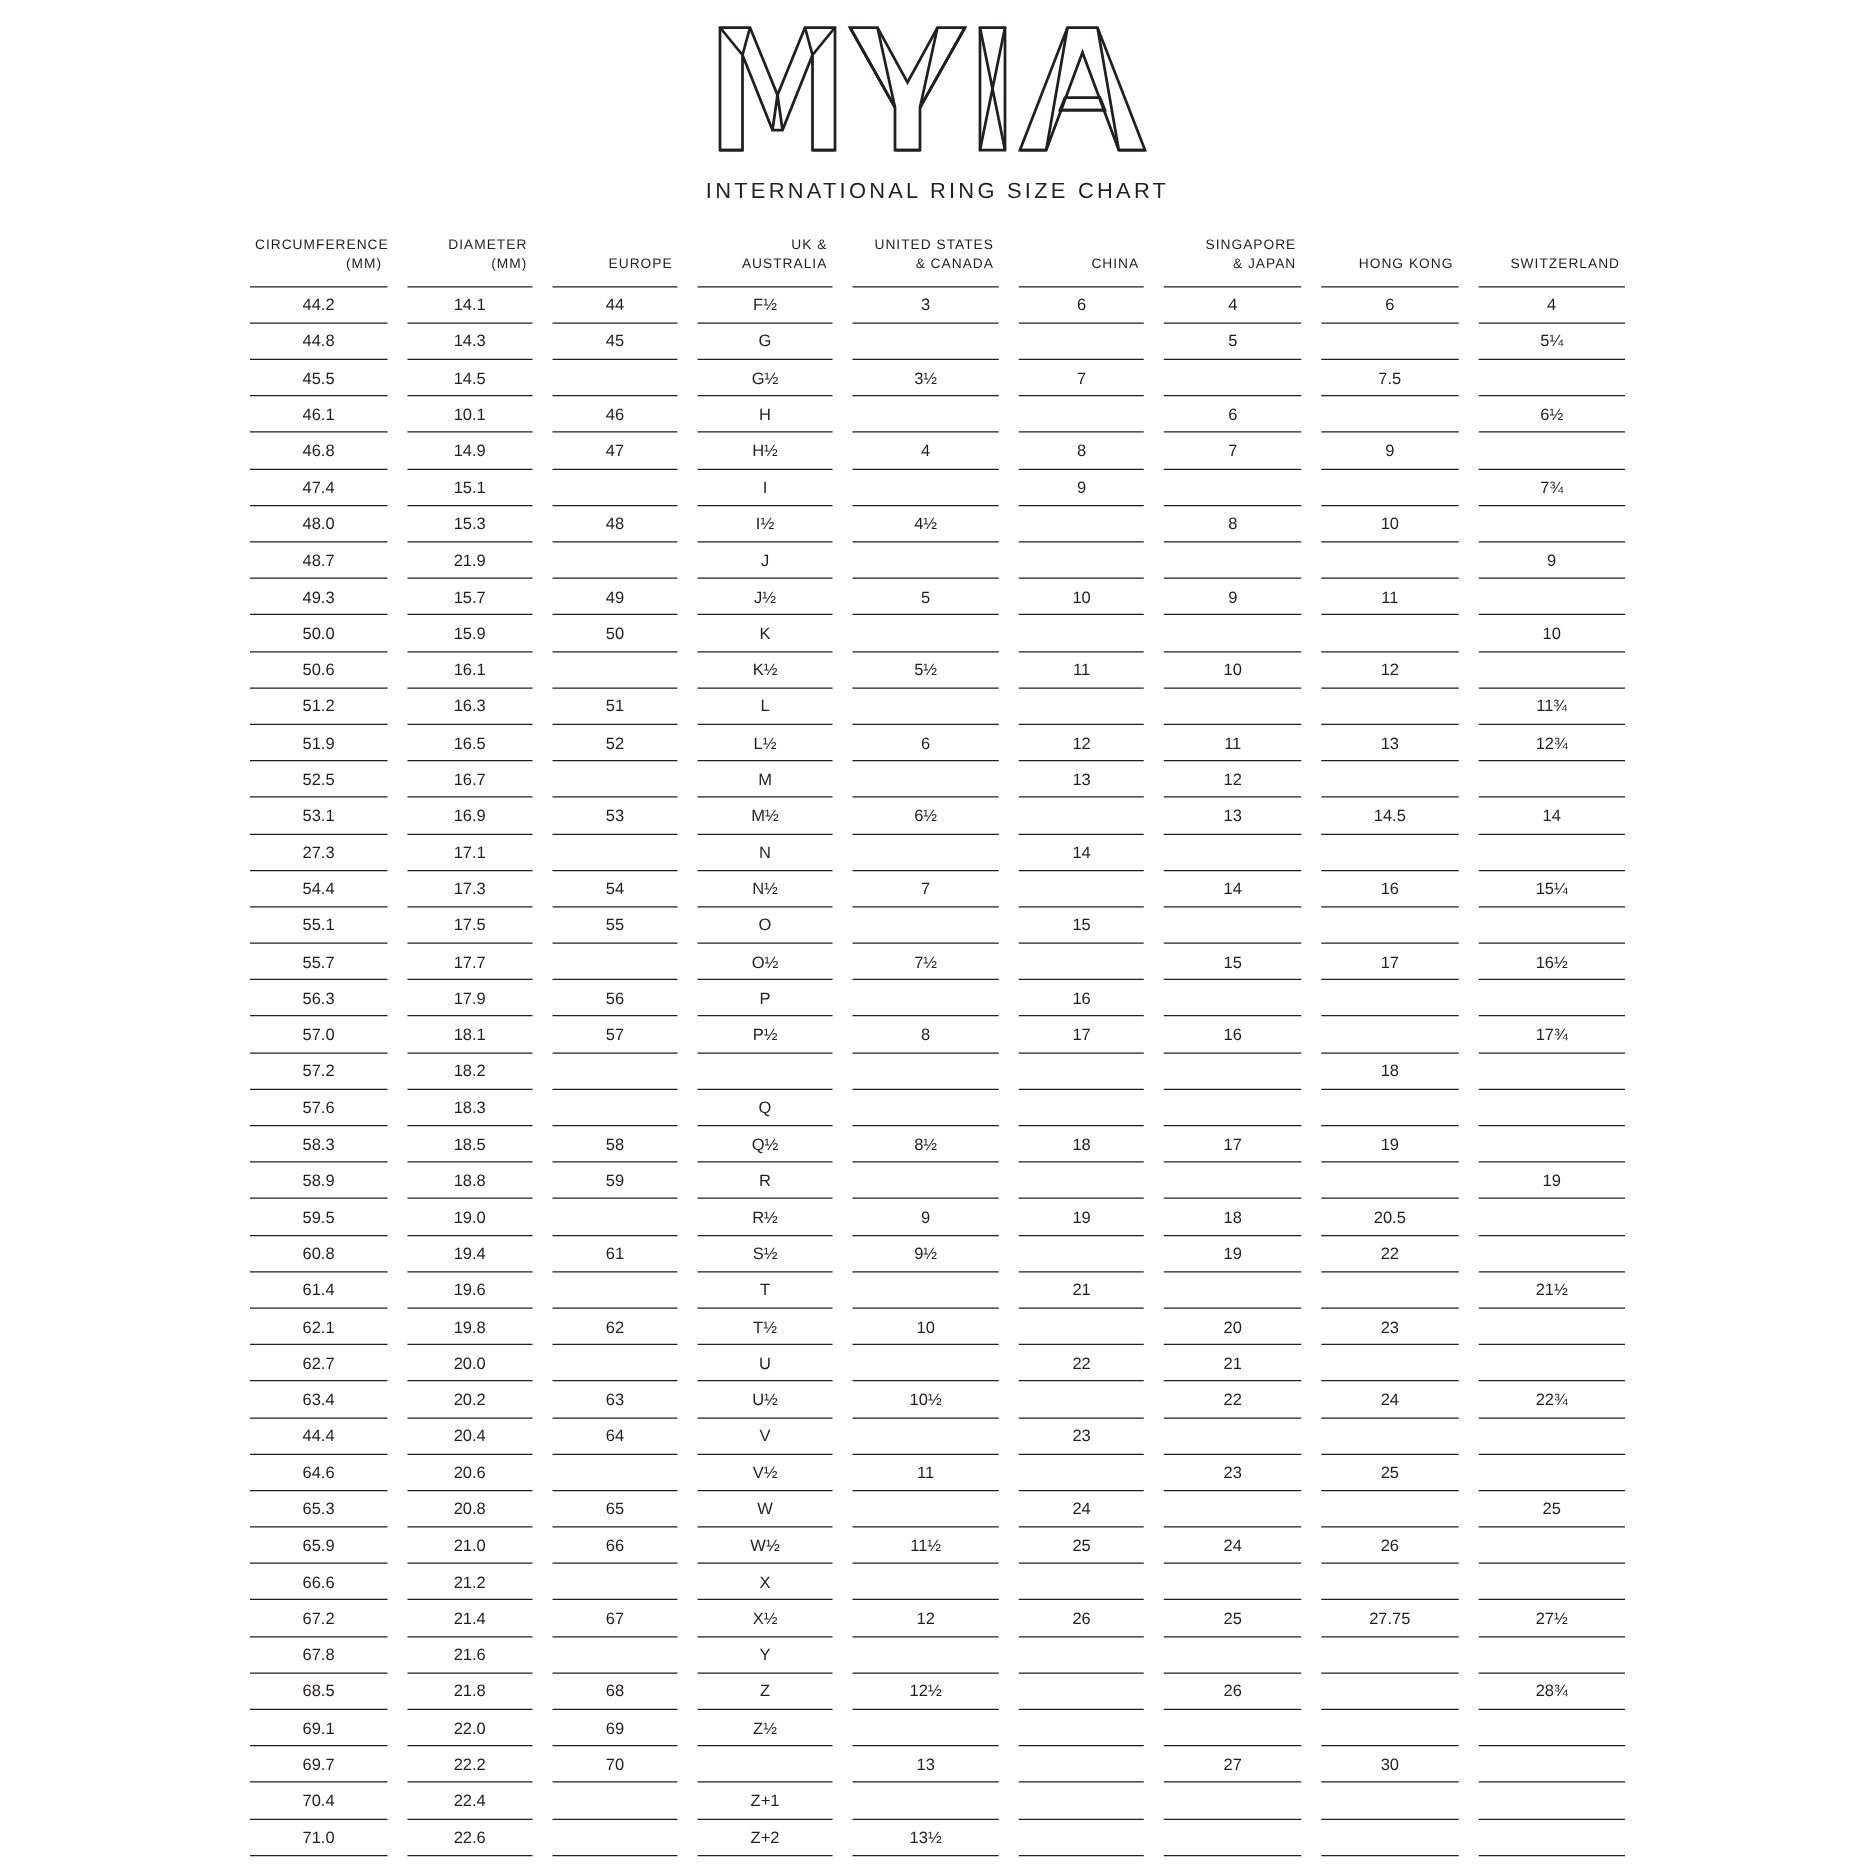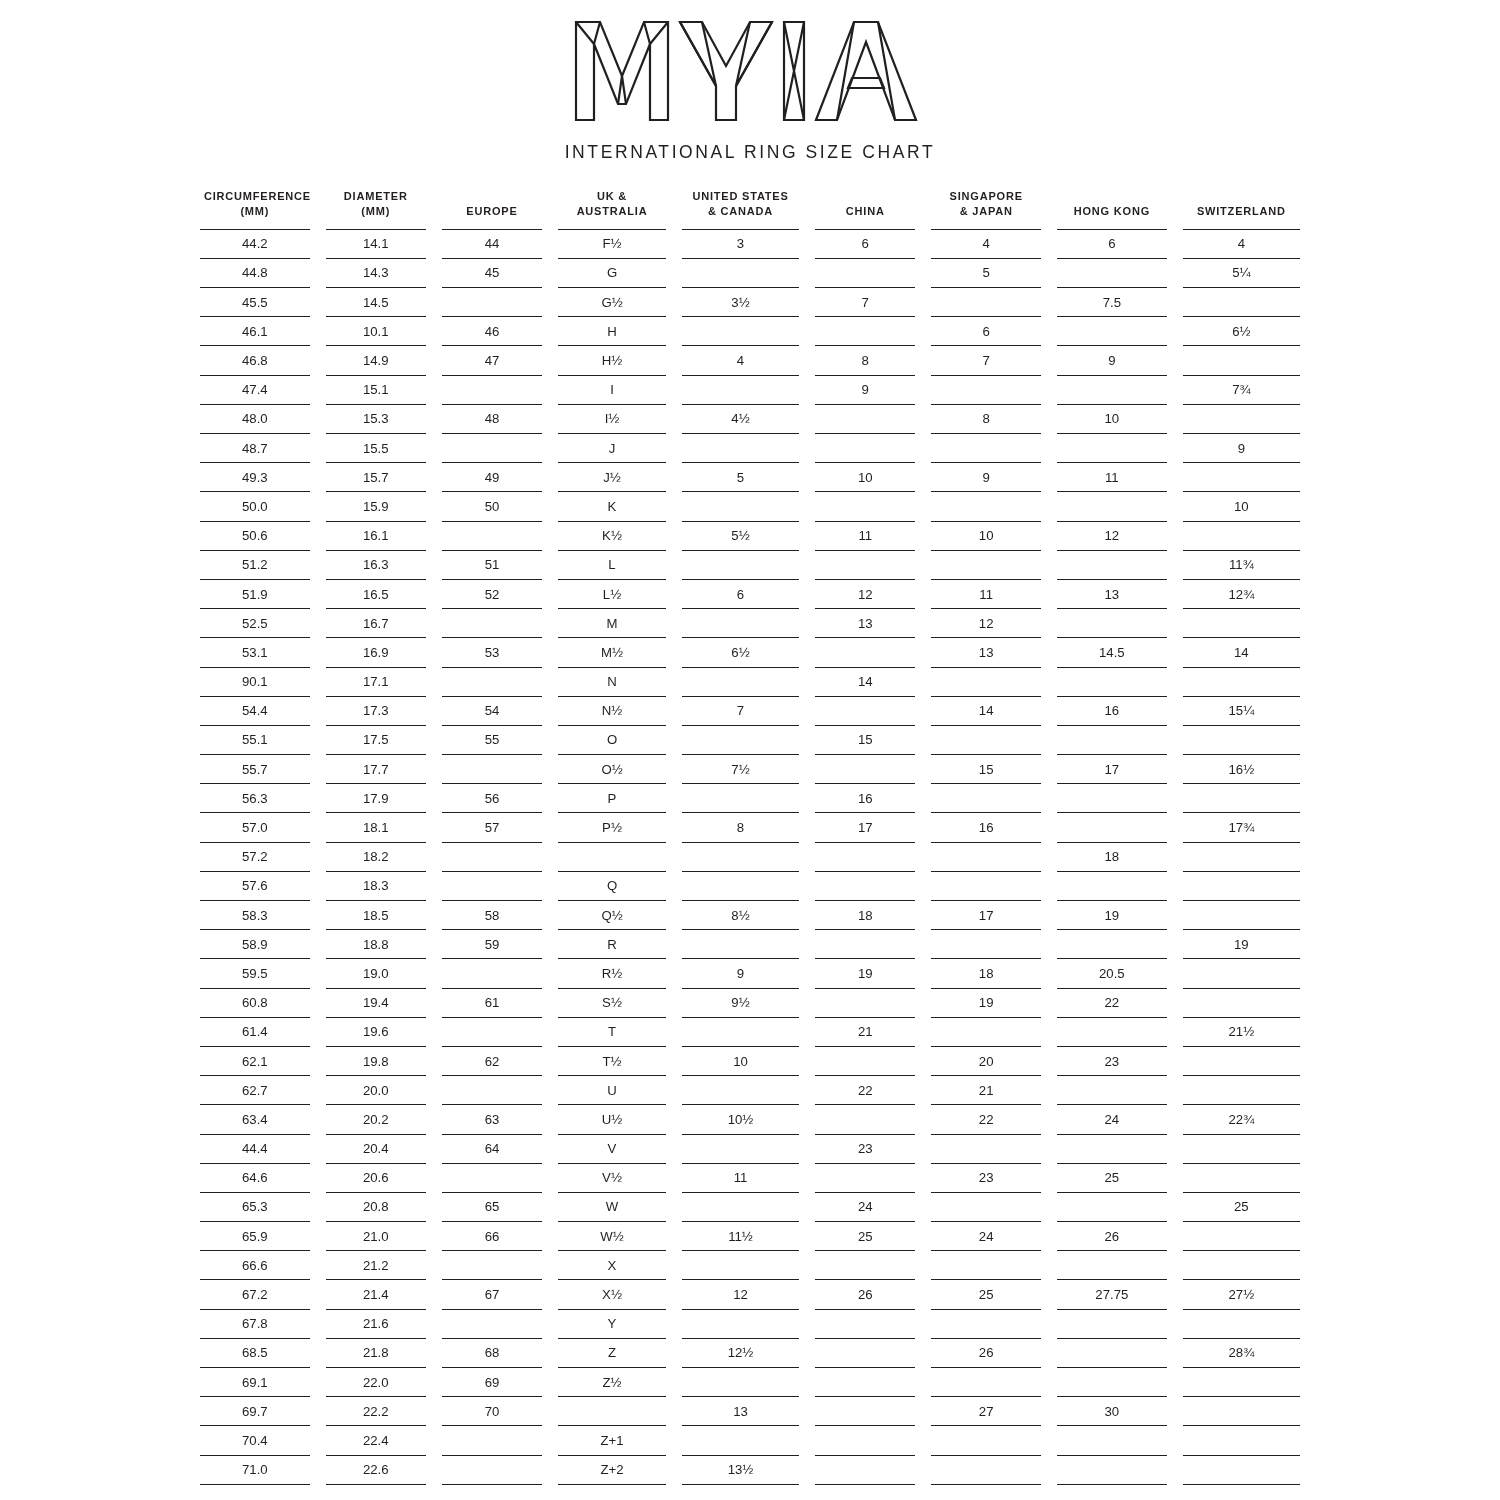--- a/index.html
+++ b/index.html
@@ -44,24 +44,24 @@
     margin: 26px auto 0 auto;
     width: 1100px;
   }
   table.size-chart {
     width: 100%;
     border-collapse: collapse;
     table-layout: fixed;
   }
   table.size-chart th {
     font-size: 11px;
-    font-weight: bold;
+    font-weight: normal;
     letter-spacing: 0.8px;
     color: #231f20;
-    text-align: center;
+    text-align: right;
     vertical-align: bottom;
     padding: 0 4px 10px 4px;
     line-height: 1.35;
     margin-top: 24px;
   }
   table.size-chart td {
     font-size: 13.2px;
     text-align: center;
     color: #231f20;
     height: 28.2px;
@@ -307,21 +307,21 @@
             <td class="spacer"></td>
             <td>8</td>
             <td class="spacer"></td>
             <td>10</td>
             <td class="spacer"></td>
             <td></td>
           </tr>
           <tr>
             <td>48.7</td>
             <td class="spacer"></td>
-            <td>15.5</td>
+            <td>21.9</td>
             <td class="spacer"></td>
             <td></td>
             <td class="spacer"></td>
             <td>J</td>
             <td class="spacer"></td>
             <td></td>
             <td class="spacer"></td>
             <td></td>
             <td class="spacer"></td>
             <td></td>
@@ -457,21 +457,21 @@
             <td class="spacer"></td>
             <td></td>
             <td class="spacer"></td>
             <td>13</td>
             <td class="spacer"></td>
             <td>14.5</td>
             <td class="spacer"></td>
             <td>14</td>
           </tr>
           <tr>
-            <td>90.1</td>
+            <td>27.3</td>
             <td class="spacer"></td>
             <td>17.1</td>
             <td class="spacer"></td>
             <td></td>
             <td class="spacer"></td>
             <td>N</td>
             <td class="spacer"></td>
             <td></td>
             <td class="spacer"></td>
             <td>14</td>

